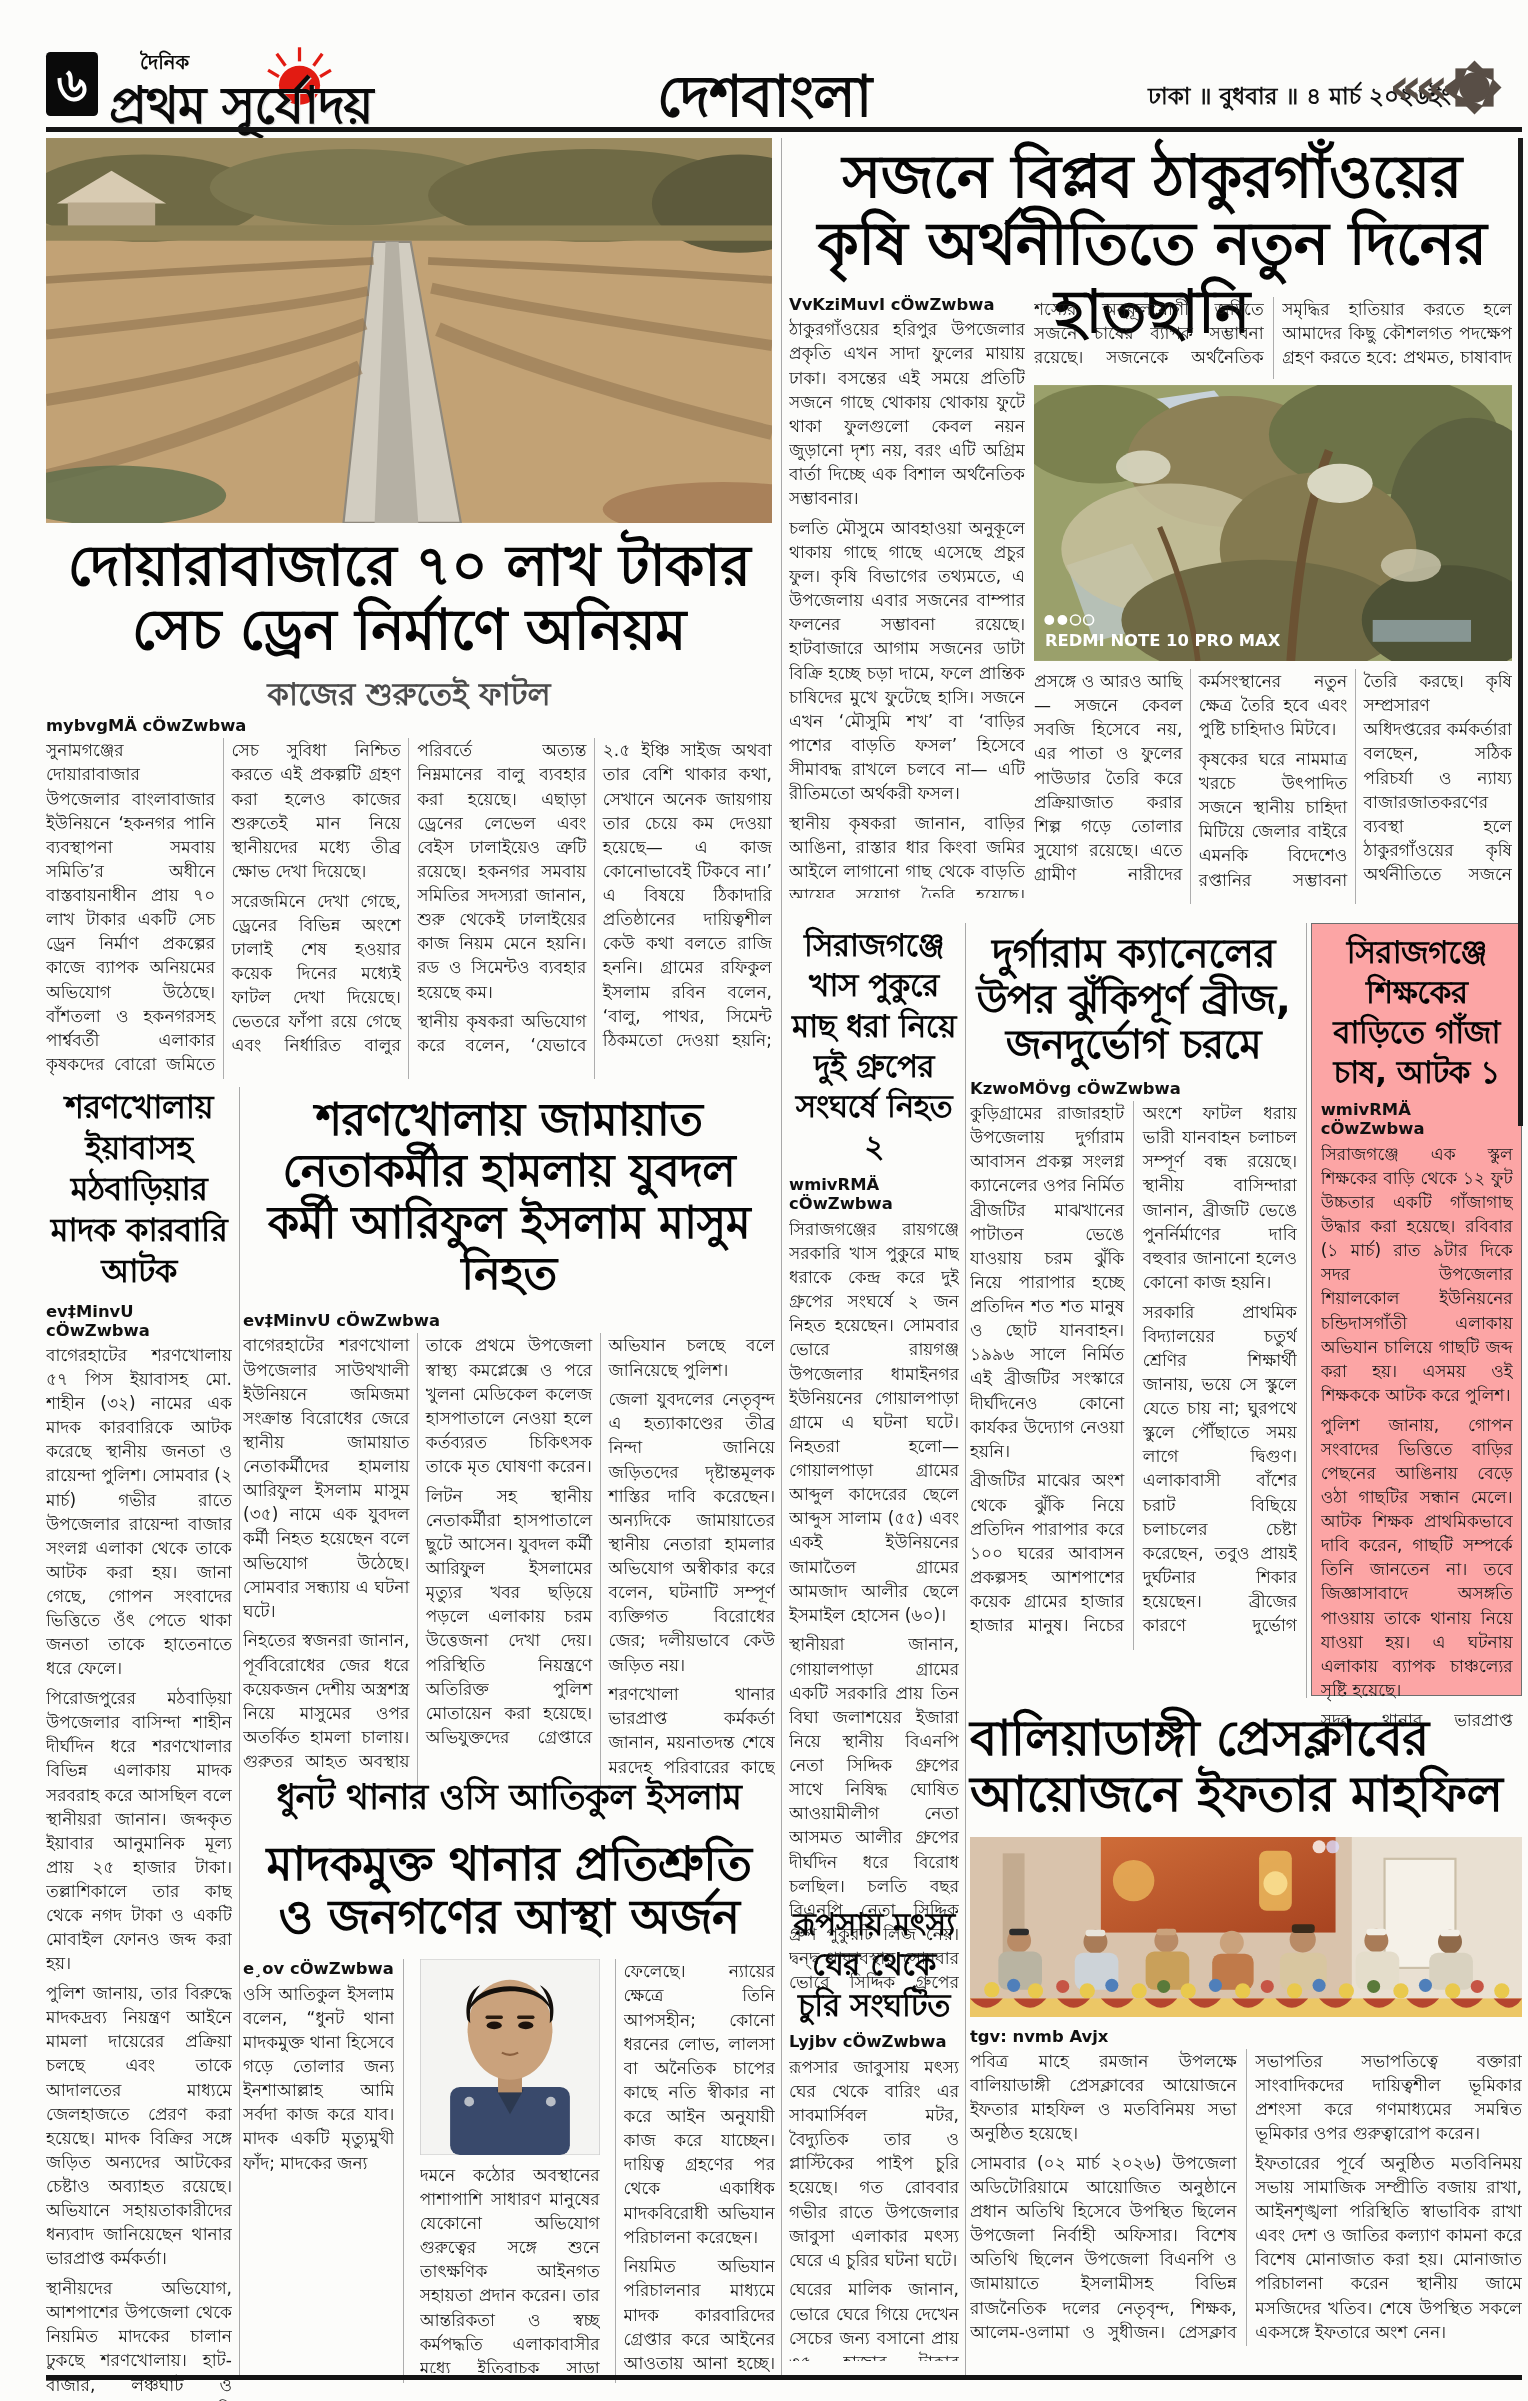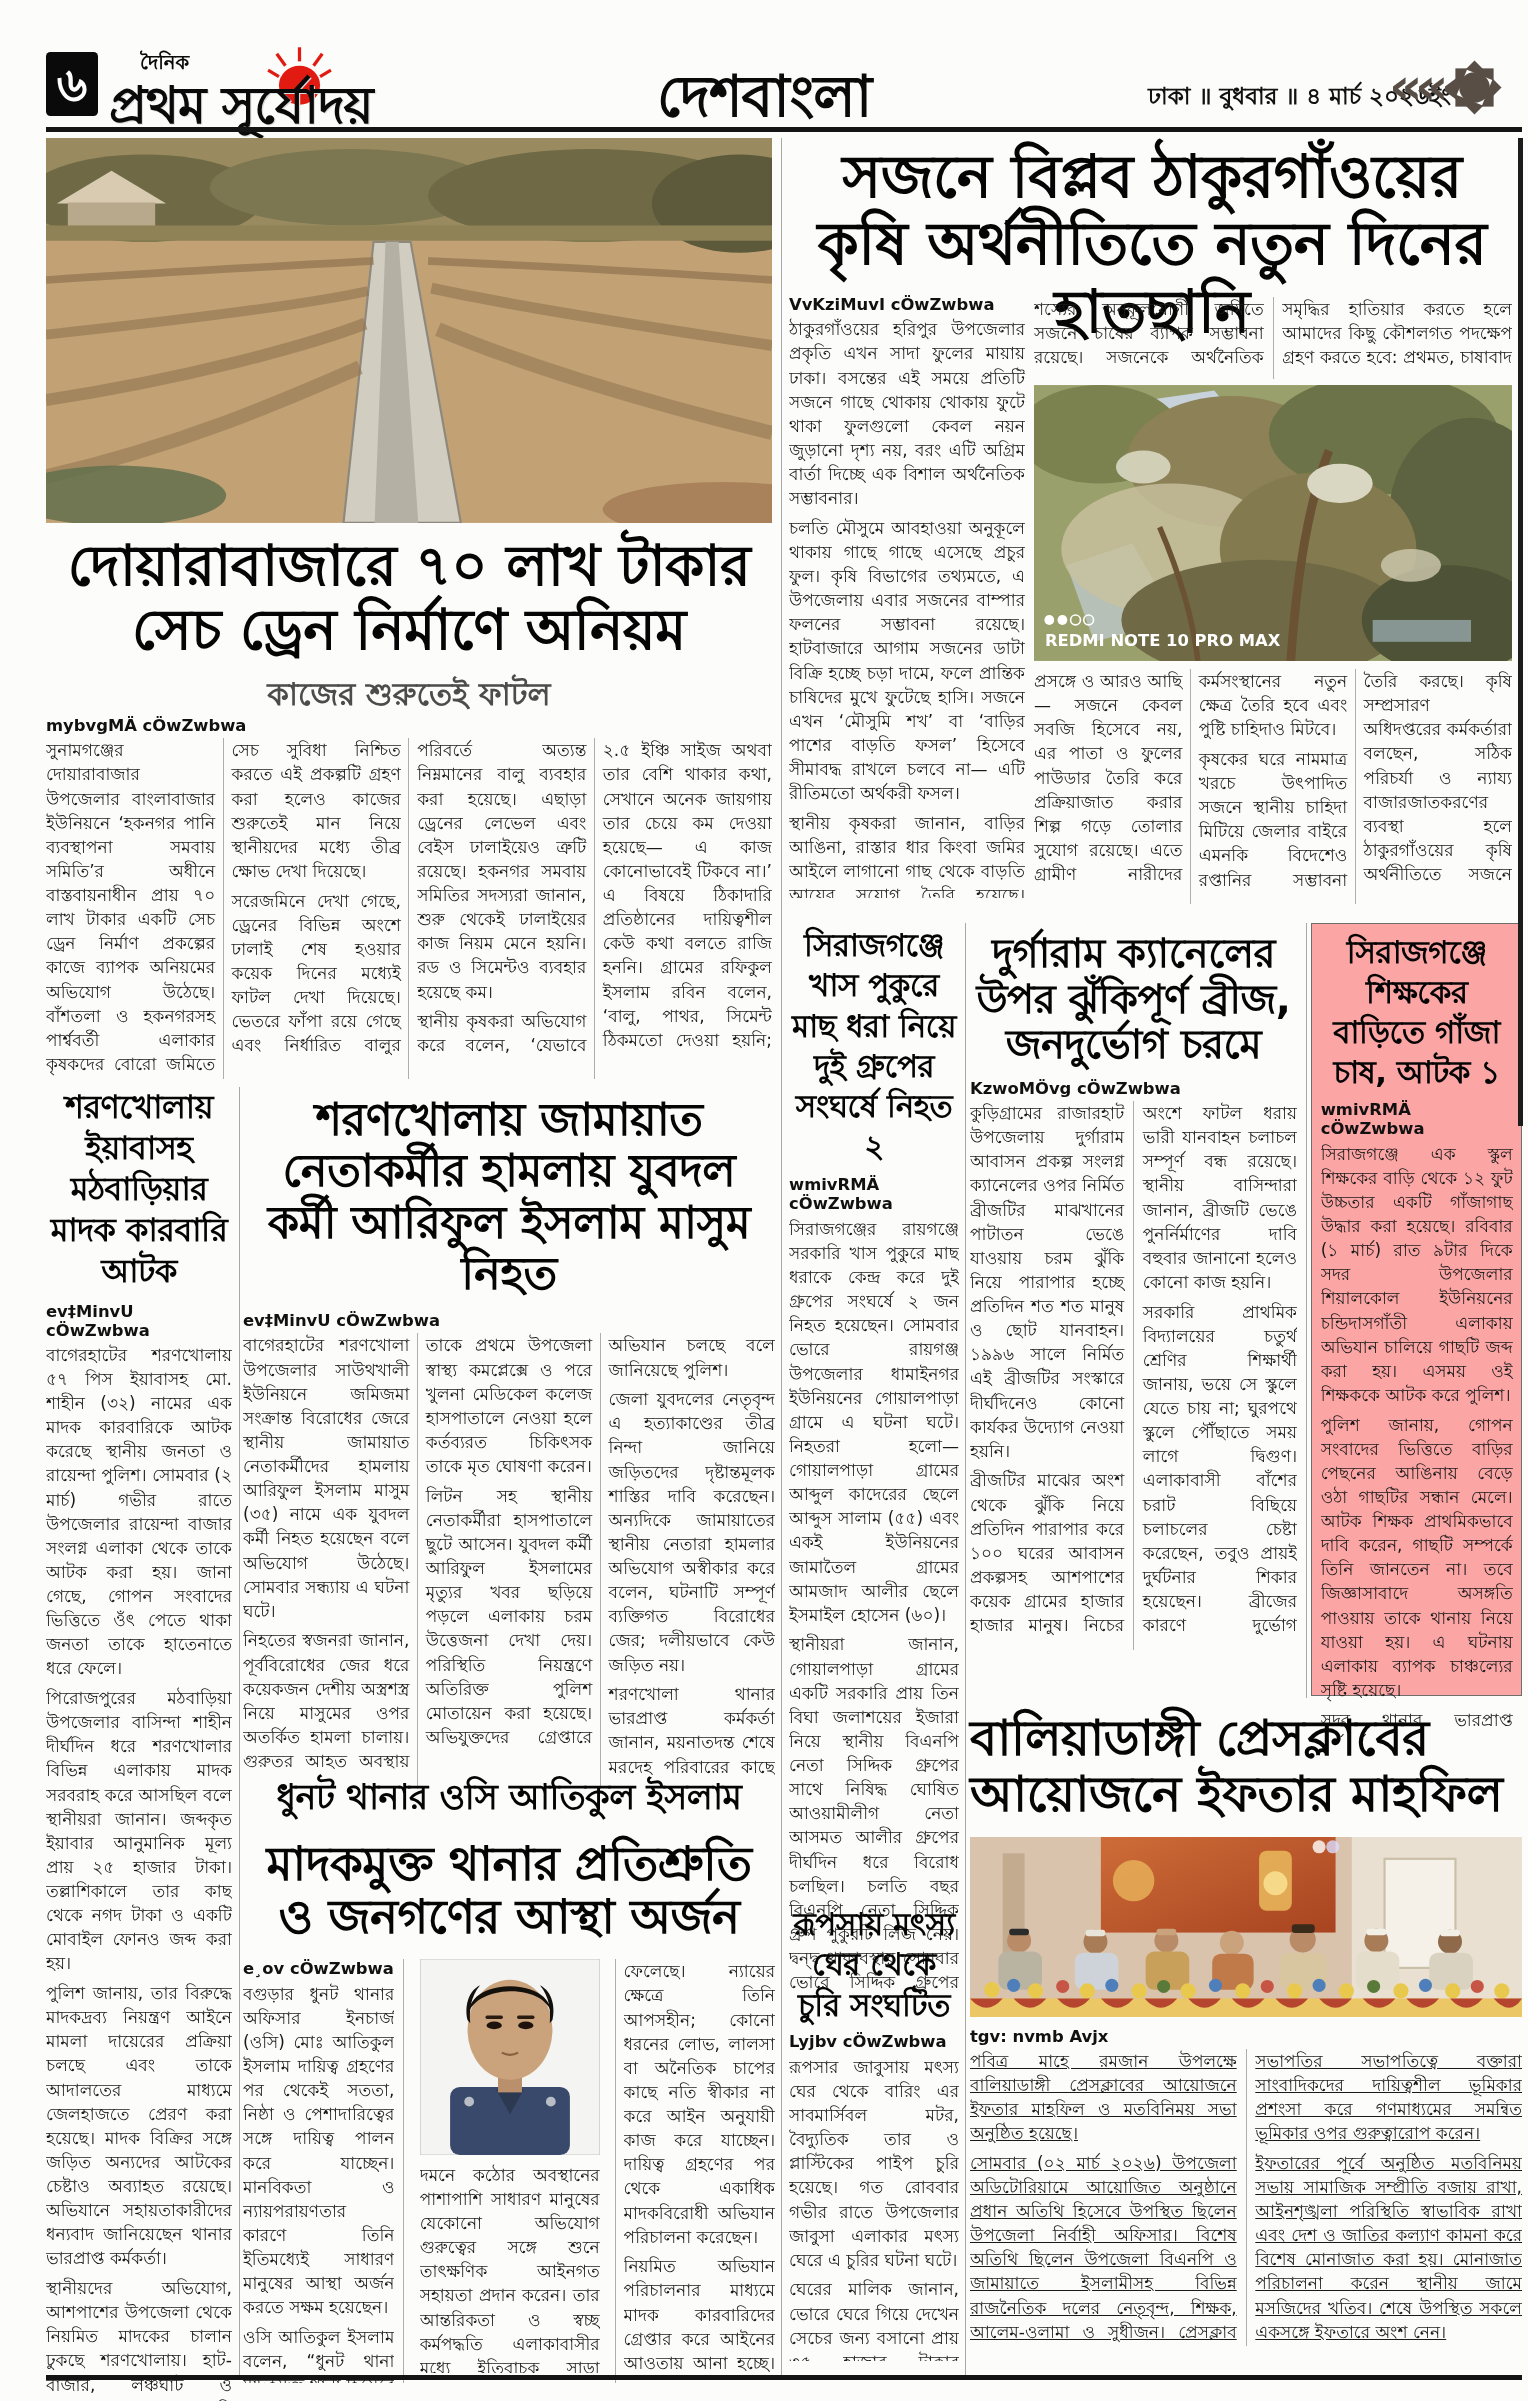--- a/index.html
+++ b/index.html
@@ -133,21 +133,20 @@
       </div>
   </div>
 
   <div class="abs" style="left:243px;top:1778px;width:532px;">
     <div class="headline" style="font-size:35px;font-weight:800;">ধুনট থানার ওসি আতিকুল ইসলাম</div>
     <div class="headline" style="font-size:47px;margin-top:19px;">মাদকমুক্ত থানার প্রতিশ্রুতি ও জনগণের আস্থা অর্জন</div>
     <div style="display:flex;gap:15.3px;margin-top:15.3px;">
       <div style="width:167px;border-right:0.5px solid #adadad;padding-right:9px;">
         <div class="byline">e¸ov cÖwZwbwa</div>
         <div class="body-text" style="height:401px;">
-            <p>বগুড়ার ধুনট থানার অফিসার ইনচার্জ (ওসি) মোঃ আতিকুল ইসলাম দায়িত্ব গ্রহণের পর থেকেই সততা, নিষ্ঠা ও পেশাদারিত্বের সঙ্গে দায়িত্ব পালন করে যাচ্ছেন। মানবিকতা ও ন্যায়পরায়ণতার কারণে তিনি ইতিমধ্যেই সাধারণ মানুষের আস্থা অর্জন করতে সক্ষম হয়েছেন।</p>
             <p>ওসি আতিকুল ইসলাম বলেন, “ধুনট থানা মাদকমুক্ত থানা হিসেবে গড়ে তোলার জন্য ইনশাআল্লাহ আমি সর্বদা কাজ করে যাব। মাদক একটি মৃত্যুমুখী ফাঁদ; মাদকের জন্য</p>
           </div>
       </div>
       <div style="width:180px;">
         <svg width="180" height="196" viewBox="0 0 330 360">
           <rect width="330" height="360" fill="#f4f4f2" stroke="#c9c9c9" stroke-width="2"></rect>
           <rect x="55" y="235" width="220" height="125" rx="18" fill="#39496b"></rect>
           <polygon points="140,240 165,285 190,240 165,232" fill="#2c3950"></polygon>
           <rect x="143" y="185" width="44" height="60" fill="#b9906b"></rect>
           <ellipse cx="165" cy="130" rx="78" ry="92" fill="#caa27c"></ellipse>
@@ -335,21 +334,21 @@
         <path d="M480,296 Q510,330 540,296 Z"></path>
           <path d="M560,296 Q590,330 620,296 Z"></path>
           <path d="M640,296 Q670,330 700,296 Z"></path>
         <path d="M720,296 Q750,330 780,296 Z"></path>
           <path d="M800,296 Q830,330 860,296 Z"></path>
           <path d="M880,296 Q910,330 940,296 Z"></path>
         <path d="M960,296 Q990,330 1012,296 Z"></path>
       </g>
     </svg>
     <div class="byline" style="margin-top:9.8px;">tgv: nvmb Avjx</div>
-    <div class="body-text cols2" style="height:297px;text-decoration:underline;">
+    <div class="body-text cols2" style="height:297px;">
         <p>পবিত্র মাহে রমজান উপলক্ষে বালিয়াডাঙ্গী প্রেসক্লাবের আয়োজনে ইফতার মাহফিল ও মতবিনিময় সভা অনুষ্ঠিত হয়েছে।</p>
         <p>সোমবার (০২ মার্চ ২০২৬) উপজেলা অডিটোরিয়ামে আয়োজিত অনুষ্ঠানে প্রধান অতিথি হিসেবে উপস্থিত ছিলেন উপজেলা নির্বাহী অফিসার। বিশেষ অতিথি ছিলেন উপজেলা বিএনপি ও জামায়াতে ইসলামীসহ বিভিন্ন রাজনৈতিক দলের নেতৃবৃন্দ, শিক্ষক, আলেম-ওলামা ও সুধীজন। প্রেসক্লাব সভাপতির সভাপতিত্বে বক্তারা সাংবাদিকদের দায়িত্বশীল ভূমিকার প্রশংসা করে গণমাধ্যমের সমন্বিত ভূমিকার ওপর গুরুত্বারোপ করেন।</p>
         <p>ইফতারের পূর্বে অনুষ্ঠিত মতবিনিময় সভায় সামাজিক সম্প্রীতি বজায় রাখা, আইনশৃঙ্খলা পরিস্থিতি স্বাভাবিক রাখা এবং দেশ ও জাতির কল্যাণ কামনা করে বিশেষ মোনাজাত করা হয়। মোনাজাত পরিচালনা করেন স্থানীয় জামে মসজিদের খতিব। শেষে উপস্থিত সকলে একসঙ্গে ইফতারে অংশ নেন।</p>
       </div>
   </div>
 
   <div class="vrule" style="left:239px;top:1087px;height:1288px;"></div>
   <div class="vrule" style="left:781px;top:138px;height:2238px;"></div>
   <div class="vrule" style="left:965px;top:923px;height:1452px;"></div>
   <div class="vrule" style="left:1306px;top:923px;height:775px;"></div>

